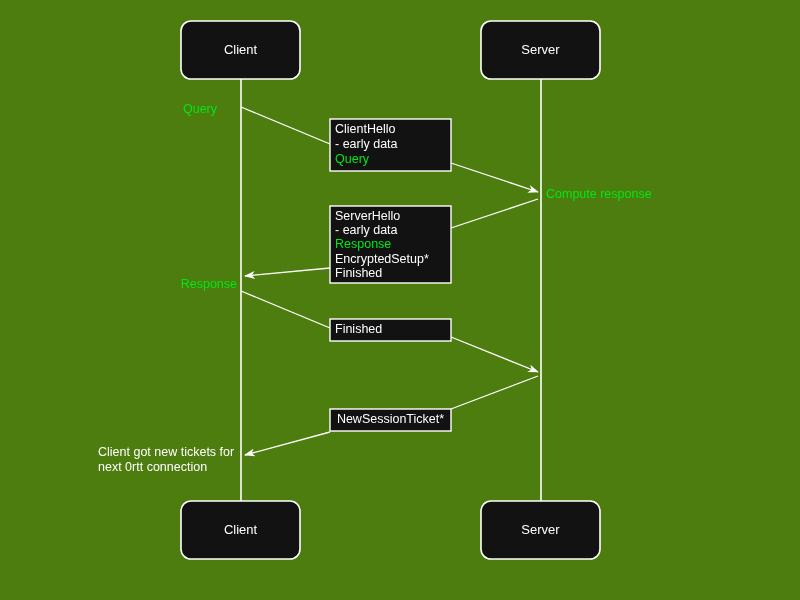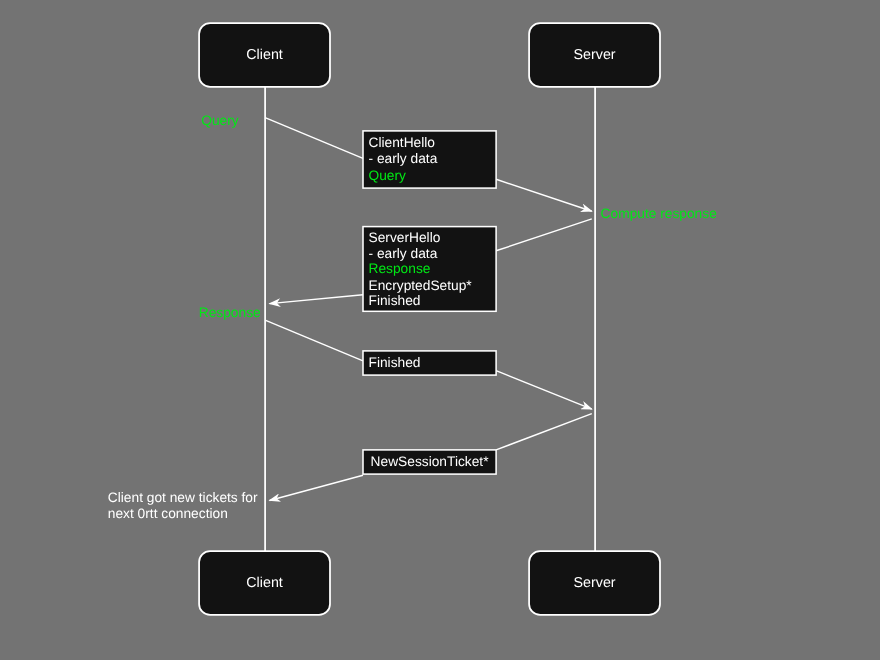--- a/index.html
+++ b/index.html
@@ -4,21 +4,21 @@
 <style>
   html, body {
     margin: 0;
     padding: 0;
     background: #121212;
   }
   #canvas {
     position: relative;
     width: 800px;
     height: 600px;
-    background: #737373;
+    background: #4d7c0f;
     overflow: hidden;
     font-family: "Liberation Sans", sans-serif;
   }
   svg#diagram {
     position: absolute;
     top: 0; left: 0;
     width: 800px;
     height: 600px;
   }
   .lifeline-box {

